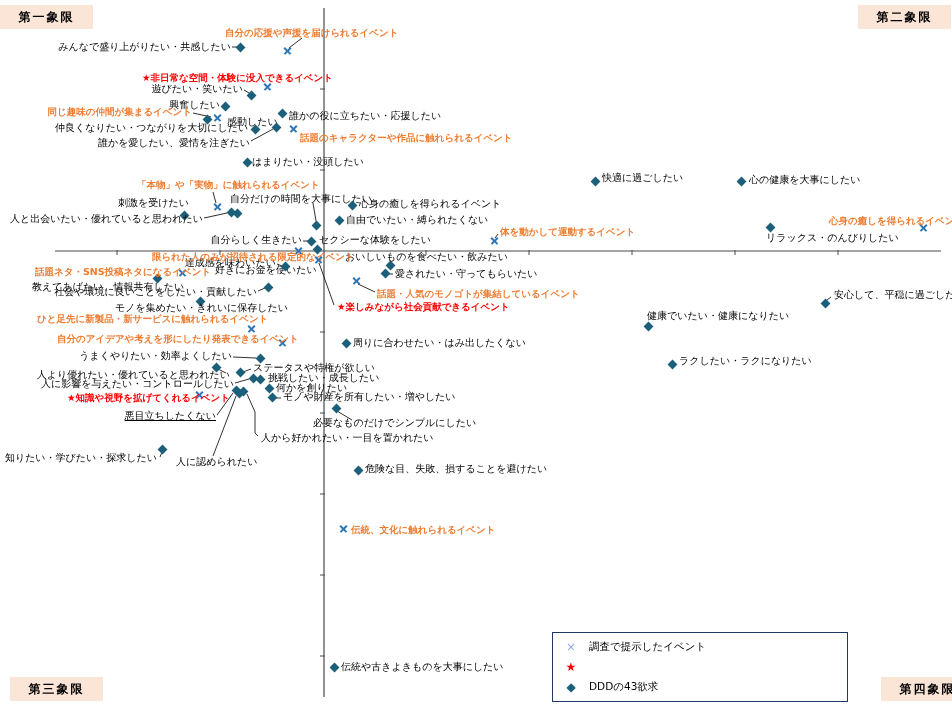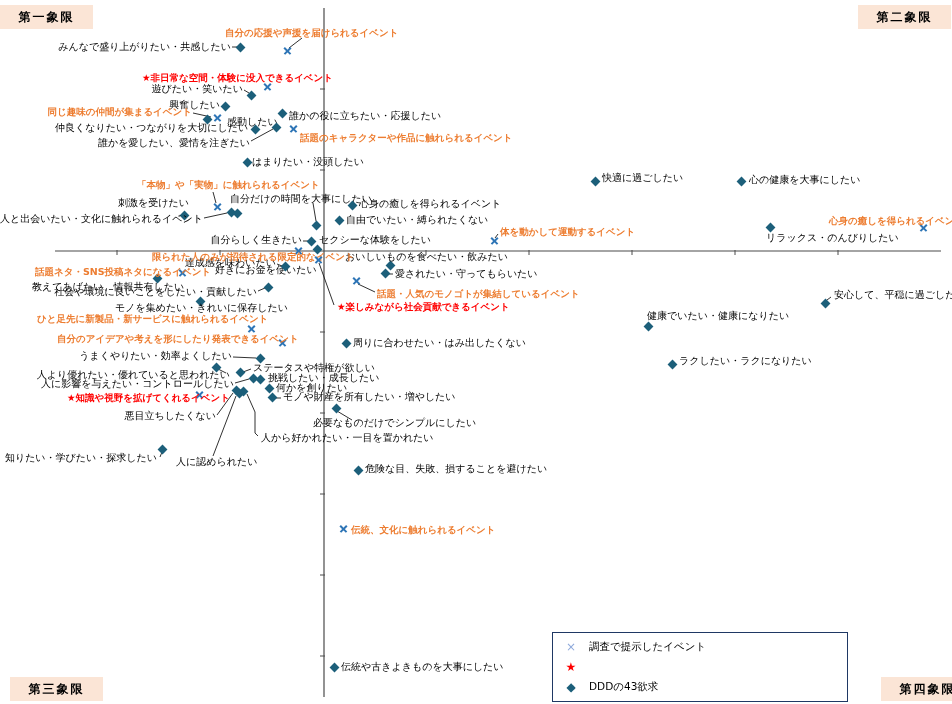--- a/index.html
+++ b/index.html
@@ -93,21 +93,21 @@
       <div class="pl" style="color: rgb(0, 0, 0); left: 252px; top: 156px;">はまりたい・没頭したい</div>
       <div class="dia" style="background: rgb(28, 95, 122); left: 180.5px; top: 211.5px;"></div>
       <div class="pl" style="color: rgb(0, 0, 0); left: 118px; top: 197px;">刺激を受けたい</div>
       <div class="dia" style="background: rgb(28, 95, 122); left: 312.5px; top: 221.5px;"></div>
       <div class="pl" style="color: rgb(0, 0, 0); left: 230px; top: 193px;">自分だけの時間を大事にしたい</div>
       <div class="dia" style="background: rgb(28, 95, 122); left: 348.5px; top: 201.5px;"></div>
       <div class="pl" style="color: rgb(0, 0, 0); left: 359px; top: 198px;">心身の癒しを得られるイベント</div>
       <div class="dia" style="background: rgb(28, 95, 122); left: 335.5px; top: 216.5px;"></div>
       <div class="pl" style="color: rgb(0, 0, 0); left: 346px; top: 214px;">自由でいたい・縛られたくない</div>
       <div class="dia" style="background: rgb(28, 95, 122); left: 227.5px; top: 208.5px;"></div>
-      <div class="pl" style="color: rgb(0, 0, 0); right: 749px; top: 213px;">人と出会いたい・文化に触れられるイベント</div>
+      <div class="pl" style="color: rgb(0, 0, 0); right: 749px; top: 213px;">人と出会いたい・優れていると思われたい</div>
       <div class="dia" style="background: rgb(28, 95, 122); left: 233.5px; top: 209.5px;"></div>
       <div class="pl" style="color: rgb(0, 0, 0); left: 215px; top: 220px; margin-top: 44px;">好きにお金を使いたい</div>
       <div class="dia" style="background: rgb(28, 95, 122); left: 307.5px; top: 237.5px;"></div>
       <div class="pl" style="color: rgb(0, 0, 0); right: 650px; top: 234px;">自分らしく生きたい</div>
       <div class="dia" style="background: rgb(28, 95, 122); left: 313.5px; top: 245.5px;"></div>
       <div class="pl" style="color: rgb(0, 0, 0); left: 319px; top: 234px;">セクシーな体験をしたい</div>
       <div class="dia" style="background: rgb(28, 95, 122); left: 386.5px; top: 261.5px;"></div>
       <div class="pl" style="color: rgb(0, 0, 0); left: 345px; top: 251px;">おいしいものを食べたい・飲みたい</div>
       <div class="dia" style="background: rgb(28, 95, 122); left: 381.5px; top: 269.5px;"></div>
       <div class="pl" style="color: rgb(0, 0, 0); left: 395px; top: 268px;">愛されたい・守ってもらいたい</div>
@@ -143,21 +143,21 @@
       <div class="pl" style="color: rgb(0, 0, 0); right: 718px; top: 378px;">人に影響を与えたい・コントロールしたい</div>
       <div class="dia" style="background: rgb(28, 95, 122); left: 256.5px; top: 375.5px;"></div>
       <div class="pl" style="color: rgb(0, 0, 0); left: 268px; top: 372px; text-align: right;">挑戦したい・成長したい</div>
       <div class="dia" style="background: rgb(28, 95, 122); left: 265.5px; top: 384.5px;"></div>
       <div class="pl" style="color: rgb(0, 0, 0); left: 276px; top: 382px;">何かを創りたい</div>
       <div class="dia" style="background: rgb(28, 95, 122); left: 268.5px; top: 393.5px;"></div>
       <div class="pl" style="color: rgb(0, 0, 0); left: 283px; top: 391px;">モノや財産を所有したい・増やしたい</div>
       <div class="dia" style="background: rgb(28, 95, 122); left: 332.5px; top: 404.5px;"></div>
       <div class="pl" style="color: rgb(0, 0, 0); left: 313px; top: 417px;">必要なものだけでシンプルにしたい</div>
       <div class="dia" style="background: rgb(28, 95, 122); left: 232.5px; top: 386.5px;"></div>
-      <div class="pl" style="color: rgb(0, 0, 0); right: 736px; top: 410px;">悪目立ちしたくない</div>
+      <div class="pl" style="color: rgb(0, 0, 0); right: 736px; top: 410px; text-decoration: underline;">悪目立ちしたくない</div>
       <div class="dia" style="background: rgb(28, 95, 122); left: 235.5px; top: 389.5px;"></div>
       <div class="pl" style="color: rgb(0, 0, 0); left: 176px; top: 456px;">人に認められたい</div>
       <div class="dia" style="background: rgb(28, 95, 122); left: 239.5px; top: 387.5px;"></div>
       <div class="pl" style="color: rgb(0, 0, 0); left: 261px; top: 432px;">人から好かれたい・一目を置かれたい</div>
       <div class="dia" style="background: rgb(28, 95, 122); left: 158.5px; top: 445.5px;"></div>
       <div class="pl" style="color: rgb(0, 0, 0); right: 795px; top: 452px;">知りたい・学びたい・探求したい</div>
       <div class="dia" style="background: rgb(28, 95, 122); left: 354.5px; top: 466.5px;"></div>
       <div class="pl" style="color: rgb(0, 0, 0); left: 365px; top: 463px;">危険な目、失敗、損することを避けたい</div>
       <div class="dia" style="background: rgb(28, 95, 122); left: 330.5px; top: 663.5px;"></div>
       <div class="pl" style="color: rgb(0, 0, 0); left: 341px; top: 661px;">伝統や古きよきものを大事にしたい</div>

